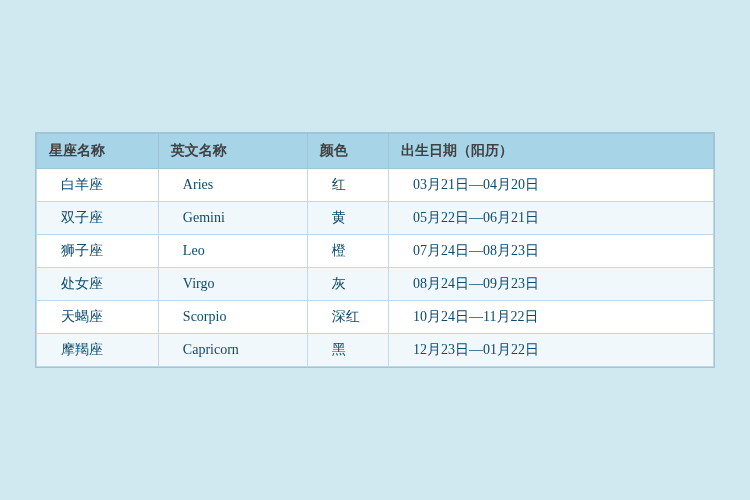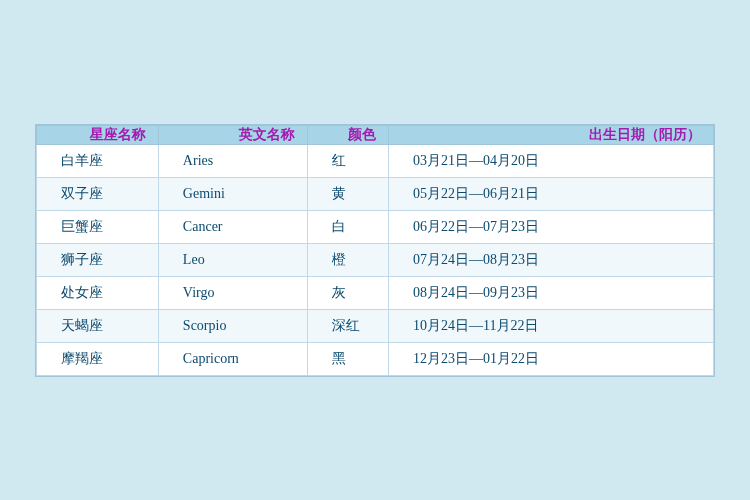--- a/index.html
+++ b/index.html
@@ -28,25 +28,25 @@
     table {
       width: 100%;
       border-collapse: collapse;
     }
 
     thead tr {
       background-color: #a8d4e8;
     }
 
     thead th {
-      padding: 0 12px;
+      padding: 8px 12px;
       border: 1px solid #a0c4d8;
-      text-align: right;
+      text-align: left;
       font-weight: bold;
-      color: #a21caf;
+      color: #404040;
     }
 
     tbody tr {
       background-color: #ffffff;
     }
 
     tbody tr:nth-child(even) {
       background-color: #f0f8fc;
     }
 
@@ -82,26 +82,20 @@
           <td>红</td>
           <td>03月21日—04月20日</td>
         </tr>
         <tr>
           <td>双子座</td>
           <td>Gemini</td>
           <td>黄</td>
           <td>05月22日—06月21日</td>
         </tr>
         <tr>
-          <td>巨蟹座</td>
-          <td>Cancer</td>
-          <td>白</td>
-          <td>06月22日—07月23日</td>
-        </tr>
-        <tr>
           <td>狮子座</td>
           <td>Leo</td>
           <td>橙</td>
           <td>07月24日—08月23日</td>
         </tr>
         <tr>
           <td>处女座</td>
           <td>Virgo</td>
           <td>灰</td>
           <td>08月24日—09月23日</td>

